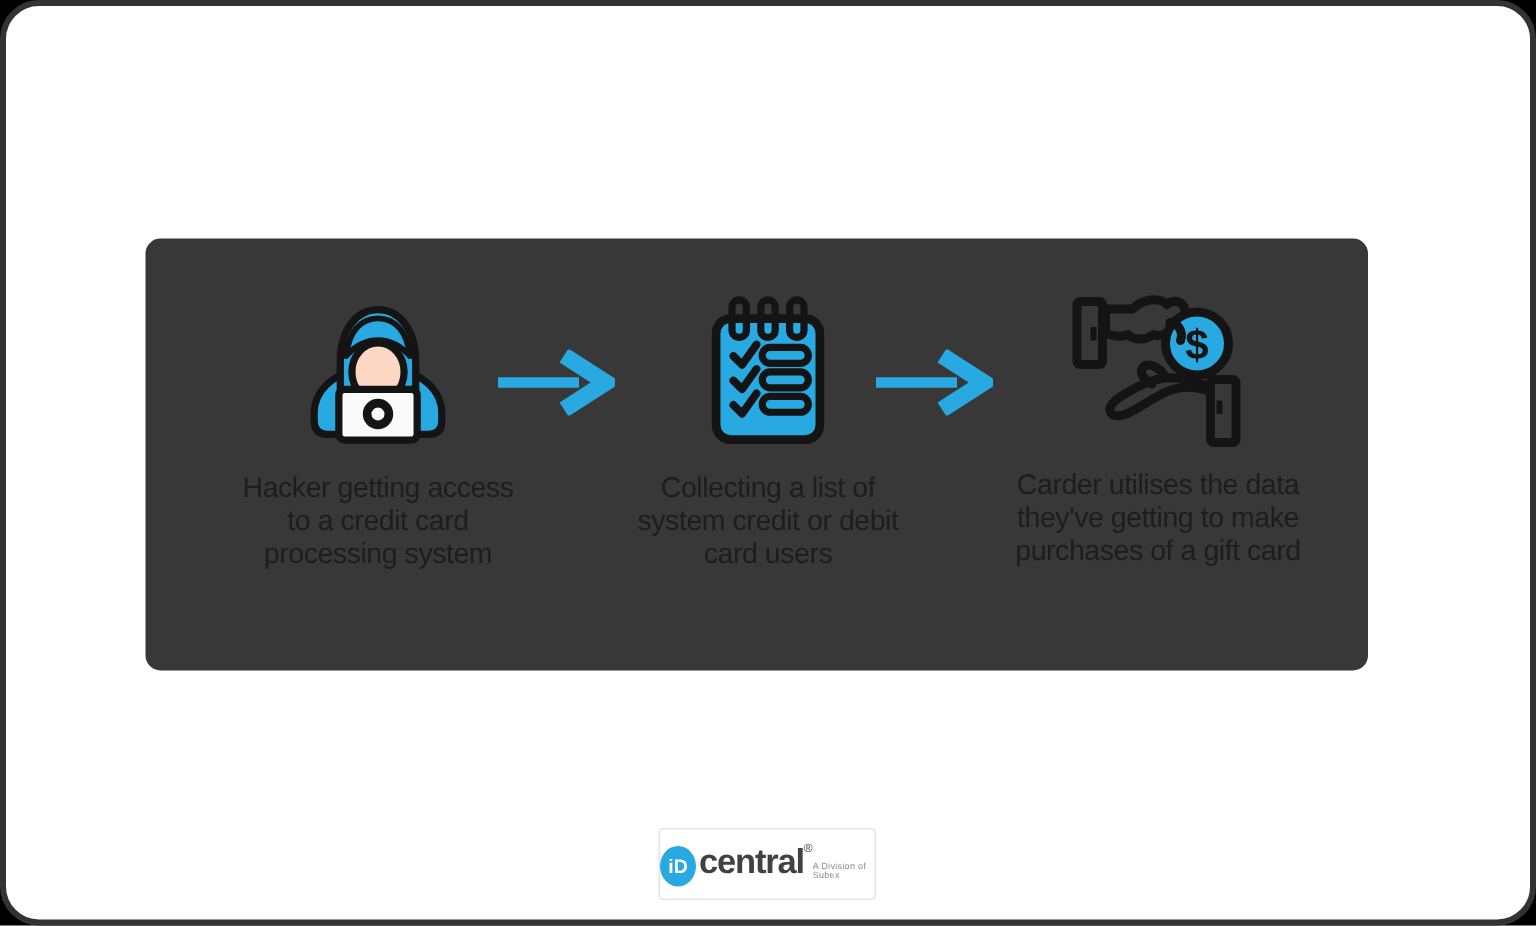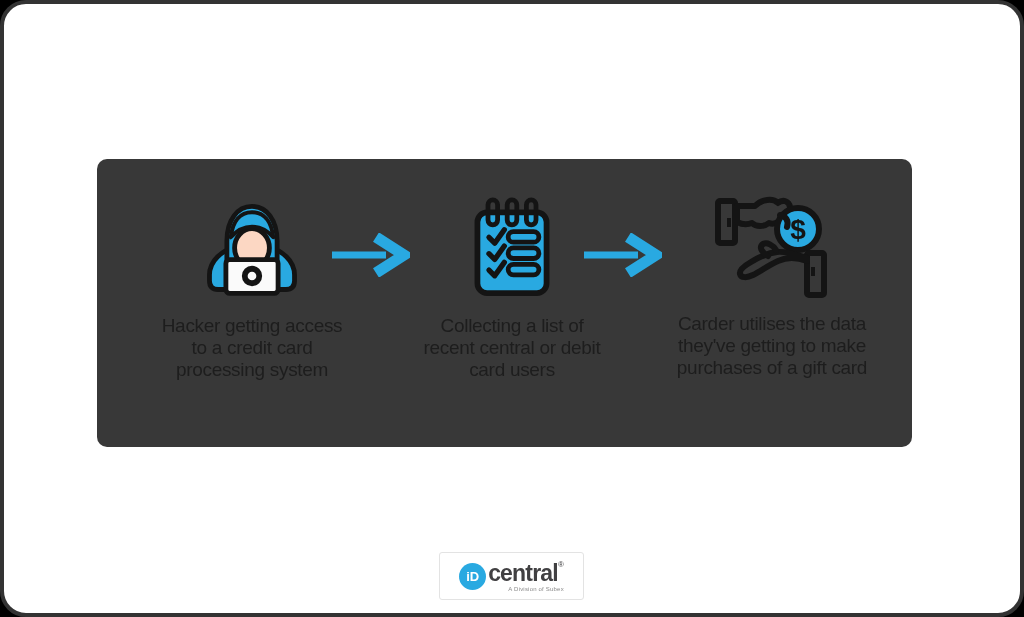--- a/index.html
+++ b/index.html
@@ -31,21 +31,21 @@
     position:absolute;left:435px;top:548px;width:143px;height:46px;
     background:#ffffff;border:1px solid #e3e3e3;border-radius:3px;
     display:flex;align-items:center;justify-content:center;
   }
   .logo-inner{display:flex;align-items:flex-start}
   .logo-circle{
     width:27px;height:27px;border-radius:50%;background:#29A9E1;
     color:#fff;font-weight:bold;font-size:13px;
     display:flex;align-items:center;justify-content:center;margin-top:3px;
   }
-  .logo-text-col{margin-left:2px;display:flex;flex-direction:column;align-items:flex-end}
+  .logo-text-col{margin-left:2px;display:flex;flex-direction:row;align-items:flex-end}
   .logo-name-row{display:flex;align-items:flex-start}
   .logo-name{font-size:23px;font-weight:bold;color:#414042;letter-spacing:-0.8px;line-height:26px}
   .logo-reg{font-size:8px;color:#414042;line-height:8px;margin-top:1px}
   .logo-tagline{font-size:6px;color:#8a8a8a;margin-top:0;letter-spacing:0.2px}
 </style>
 </head>
 <body>
 
 <div class="canvas">
 
@@ -80,21 +80,21 @@
         <rect x="65" y="11" width="10" height="26" rx="5" fill="none" stroke="#141414" stroke-width="5"></rect>
         <path d="M26,50 L32,56 L42,42" fill="none" stroke="#141414" stroke-width="5.5" stroke-linecap="round" stroke-linejoin="round"></path>
         <rect x="46" y="44" width="32" height="11" rx="5.5" fill="none" stroke="#141414" stroke-width="5"></rect>
         <path d="M26,67 L32,73 L42,59" fill="none" stroke="#141414" stroke-width="5.5" stroke-linecap="round" stroke-linejoin="round"></path>
         <rect x="46" y="61" width="32" height="11" rx="5.5" fill="none" stroke="#141414" stroke-width="5"></rect>
         <path d="M26,84 L32,90 L42,76" fill="none" stroke="#141414" stroke-width="5.5" stroke-linecap="round" stroke-linejoin="round"></path>
         <rect x="46" y="78" width="32" height="11" rx="5.5" fill="none" stroke="#141414" stroke-width="5"></rect>
       </svg>
       <div class="caption">
         <div>Collecting a list of</div>
-        <div>recent central or debit</div>
+        <div>system credit or debit</div>
         <div>card users</div>
       </div>
     </div>
 
     <svg class="arrow arrow-2" width="80" height="44" viewBox="0 0 80 44">
       <line x1="2" y1="22" x2="56" y2="22" stroke="#29A9E1" stroke-width="7"></line>
       <path d="M46,4 L74,22 L46,40" fill="none" stroke="#29A9E1" stroke-width="11"></path>
     </svg>
 
     <div class="step step-3">

